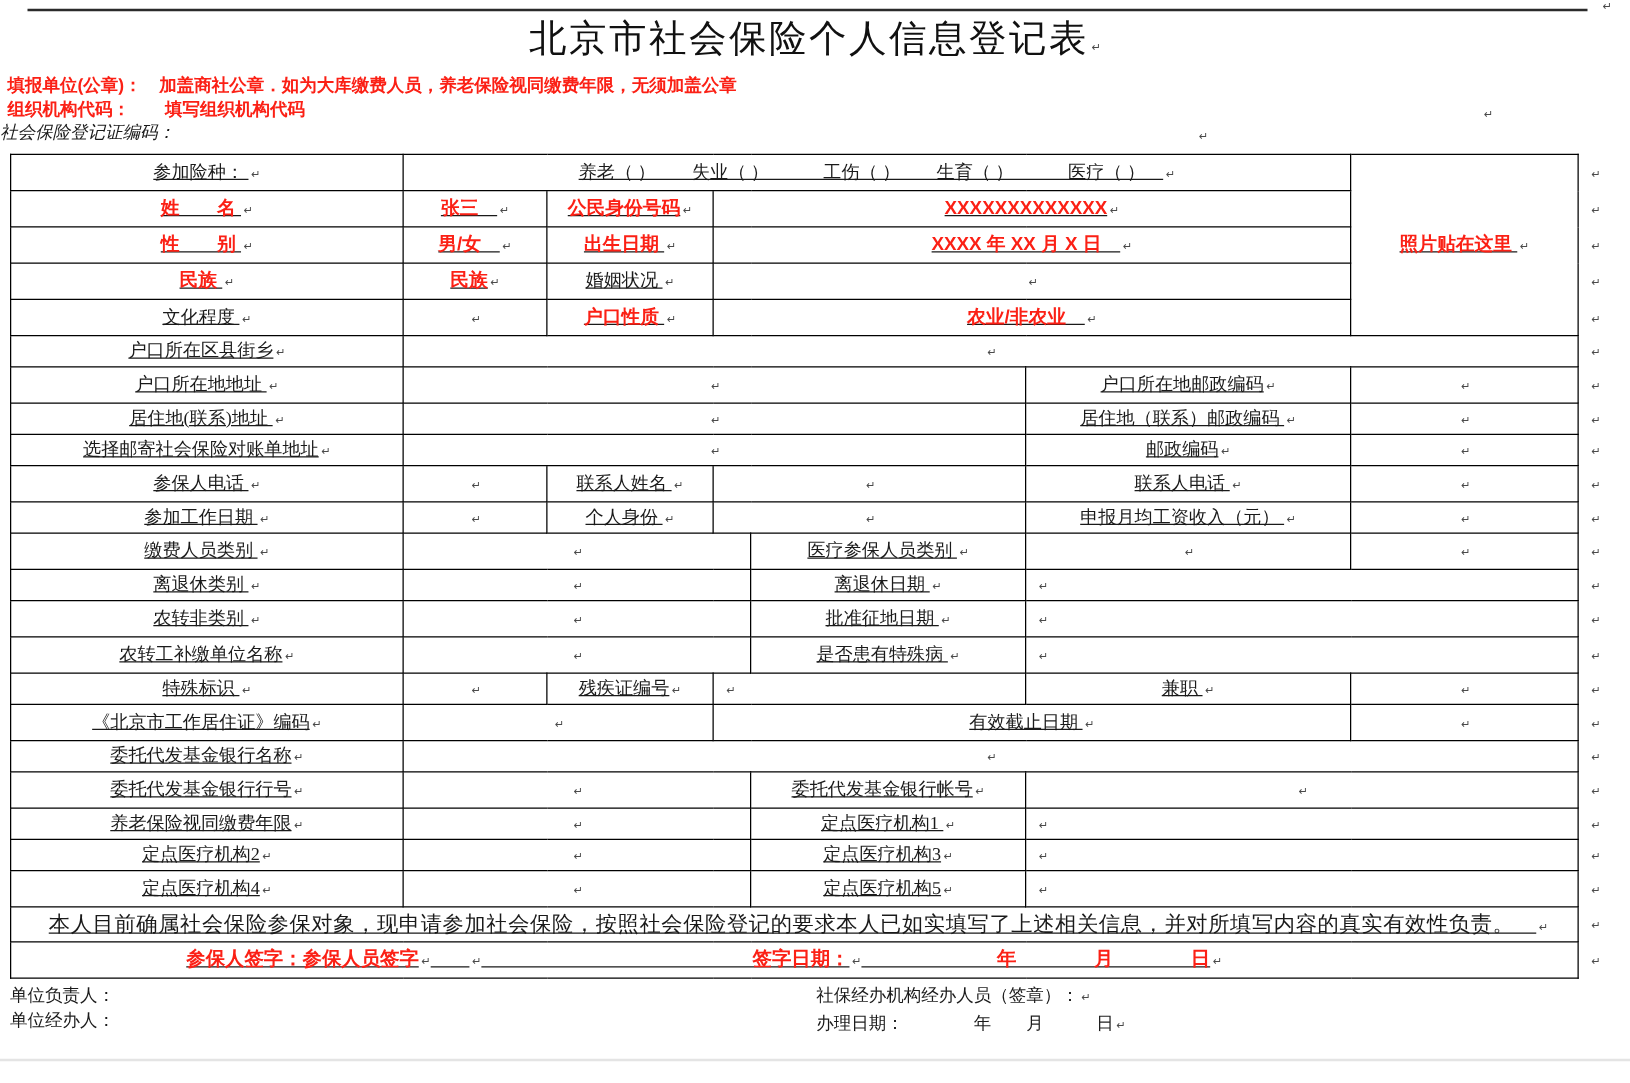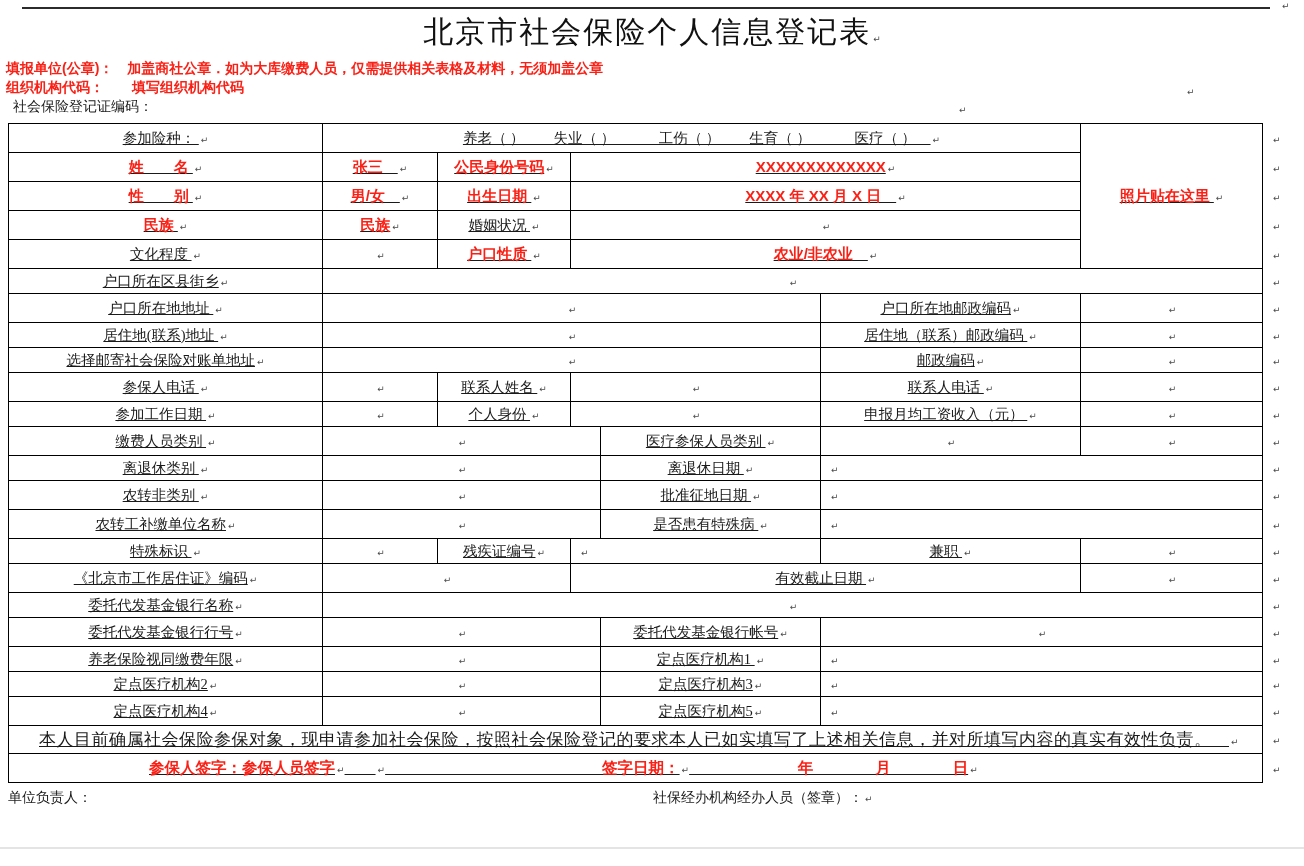--- a/index.html
+++ b/index.html
@@ -19,21 +19,21 @@
   }
   .title{
     margin:14px 0 2px 0;text-align:center;font-size:30px;line-height:36px;
     letter-spacing:2px;color:#111;font-weight:400;white-space:nowrap;
   }
   .redline{
     margin:0;padding-left:6px;color:var(--red);font-weight:700;font-size:14px;line-height:19px;
     font-family:"Liberation Sans","DejaVu Sans",sans-serif;white-space:nowrap;position:relative;
   }
   .blackline{
-    margin:0 0 6px 0;padding-left:13px;font-size:14px;line-height:20px;position:relative;white-space:nowrap;
+    margin:0 0 6px 0;padding-left:0;font-size:14px;line-height:20px;position:relative;white-space:nowrap;font-style:italic;
   }
   table.form{
     margin:6px 0 0 8px;border-collapse:collapse;table-layout:fixed;text-decoration:underline;
   }
   table.form td{
     border:1px solid #000;padding:0 3px;height:24px;text-align:center;vertical-align:middle;
     font-size:14.5px;line-height:1.15;white-space:nowrap;overflow:hidden;
   }
   table.form td.red{
     color:var(--red);font-weight:700;font-size:15px;
@@ -57,21 +57,21 @@
   .bottom-rule{position:absolute;left:0;top:847px;width:1304px;border-top:2px solid #e4e4e4;}
 </style>
 </head>
 <body>
 
 <div class="top-rule"></div>
 <span class="pil abs-mark" style="top:1px;left:1280px;">↵</span>
 
 <div class="title"><span>北京市社会保险个人信息登记表</span><span class="pil">↵</span></div>
 
-<p class="redline"><span>填报单位(公章)：</span>　<span>加盖商社公章．如为大库缴费人员，仅需提供相关表格及材料，无须加盖公章</span></p>
+<p class="redline"><span>填报单位(公章)：</span>　<span>加盖商社公章．如为大库缴费人员，养老保险视同缴费年限，无须加盖公章</span></p>
 <p class="redline"><span>组织机构代码：</span>　　<span>填写组织机构代码</span><span class="pil abs-mark" style="left:1185px;top:5px;">↵</span></p>
 
 <p class="blackline"><span>社会保险登记证编码：</span><span class="pil abs-mark" style="left:957px;top:3px;">↵</span></p>
 
 <table class="form" id="form-table">
   <colgroup id="form-cols">
       <col style="width: 314px;">
       <col style="width: 115px;">
       <col style="width: 133px;">
       <col style="width: 30px;">
@@ -244,19 +244,21 @@
       <tr style="height: 29px;">
         <td colspan="7" class="red l sigrow pilify">参保人签字：参保人员签字<span class="pil">↵</span>　　<span class="pil">↵</span>　　　　　　　　　　　　　　签字日期：<span class="pil">↵</span>　　　　　　　年　　　　月　　　　日<span class="pil">↵</span></td>
         <td class="outside pilify"><span class="pil">↵</span></td>
       </tr>
     </tbody>
 </table>
 
 <div class="footer">
   <div class="fcol-left">
     <div class="pilify">单位负责人：</div>
+    <div class="pilify">单位经办人：</div>
   </div>
   <div class="fcol-right">
     <div class="pilify">社保经办机构经办人员（签章）：<span class="pil">↵</span></div>
+    <div class="pilify">办理日期：　　　　年　　月　　　日<span class="pil">↵</span></div>
   </div>
 </div>
 
 <div class="bottom-rule"></div>
 
 </body></html>

